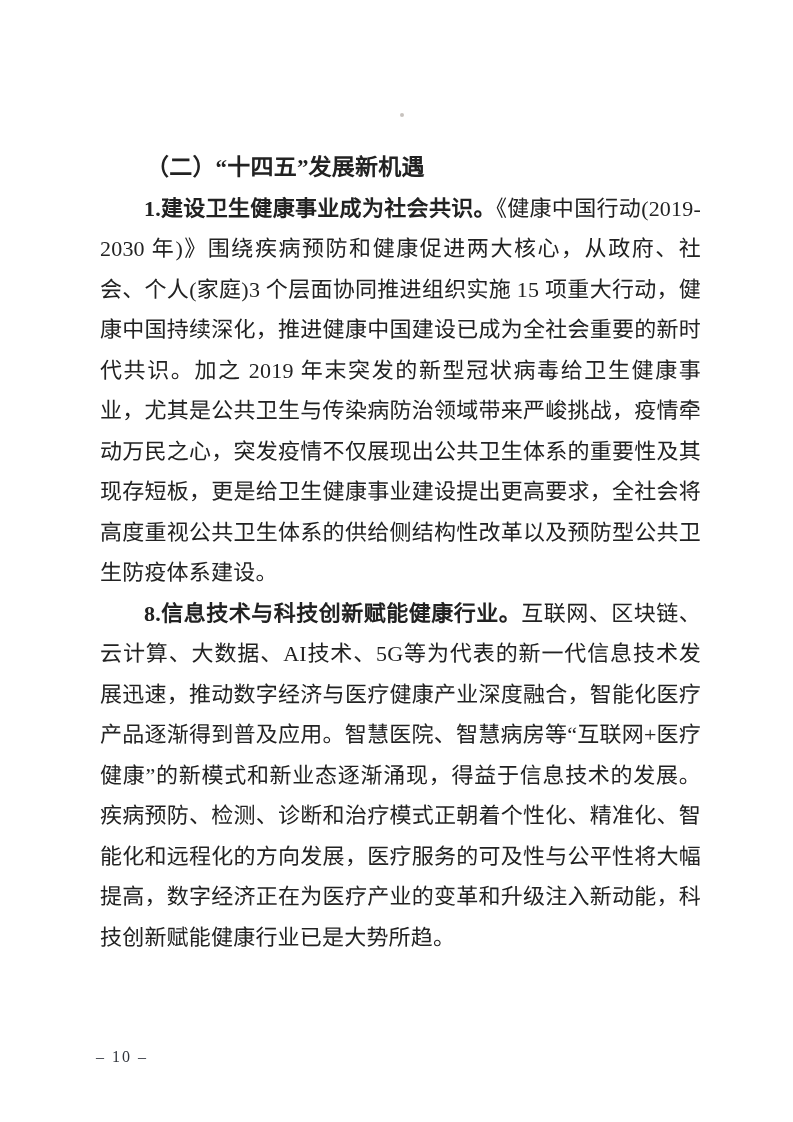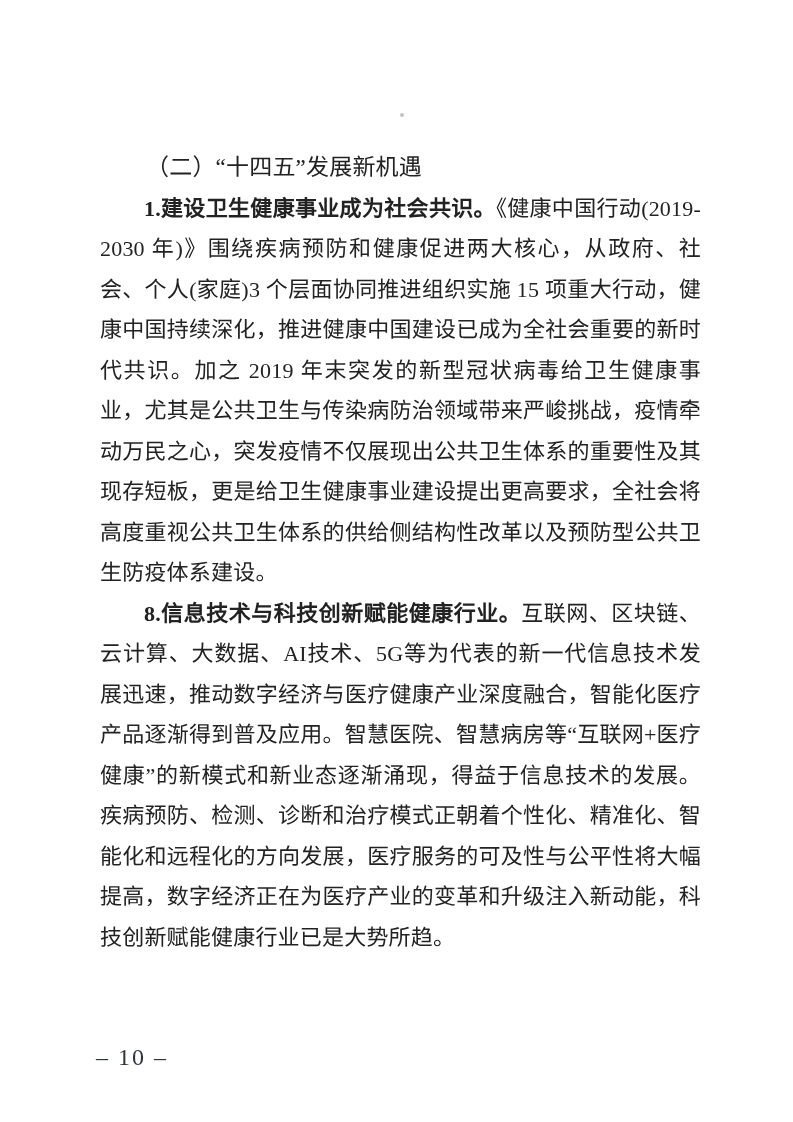--- a/index.html
+++ b/index.html
@@ -21,38 +21,38 @@
     left: 100px;
     top: 148px;
     width: 601px;
     font-size: 22px;
     line-height: 40.5px;
     text-align: justify;
     text-justify: inter-character;
     letter-spacing: 0.2px;
   }
   .heading {
-    font-weight: normal;
+    font-weight: bold;
     font-size: 23px;
     text-indent: 2em;
     margin: 0;
     text-align: left;
   }
   .para {
     margin: 0;
     text-indent: 2em;
   }
   .lead {
     font-weight: bold;
   }
   .pageno {
     position: absolute;
     left: 96px;
     top: 1043px;
-    font-size: 24px;
+    font-size: 16px;
     line-height: 28px;
     color: #30343c;
     letter-spacing: 2px;
     font-family: "Liberation Serif", "DejaVu Serif", serif;
   }
   .speck {
     position: absolute;
     left: 400px;
     top: 113px;
     width: 4px;

